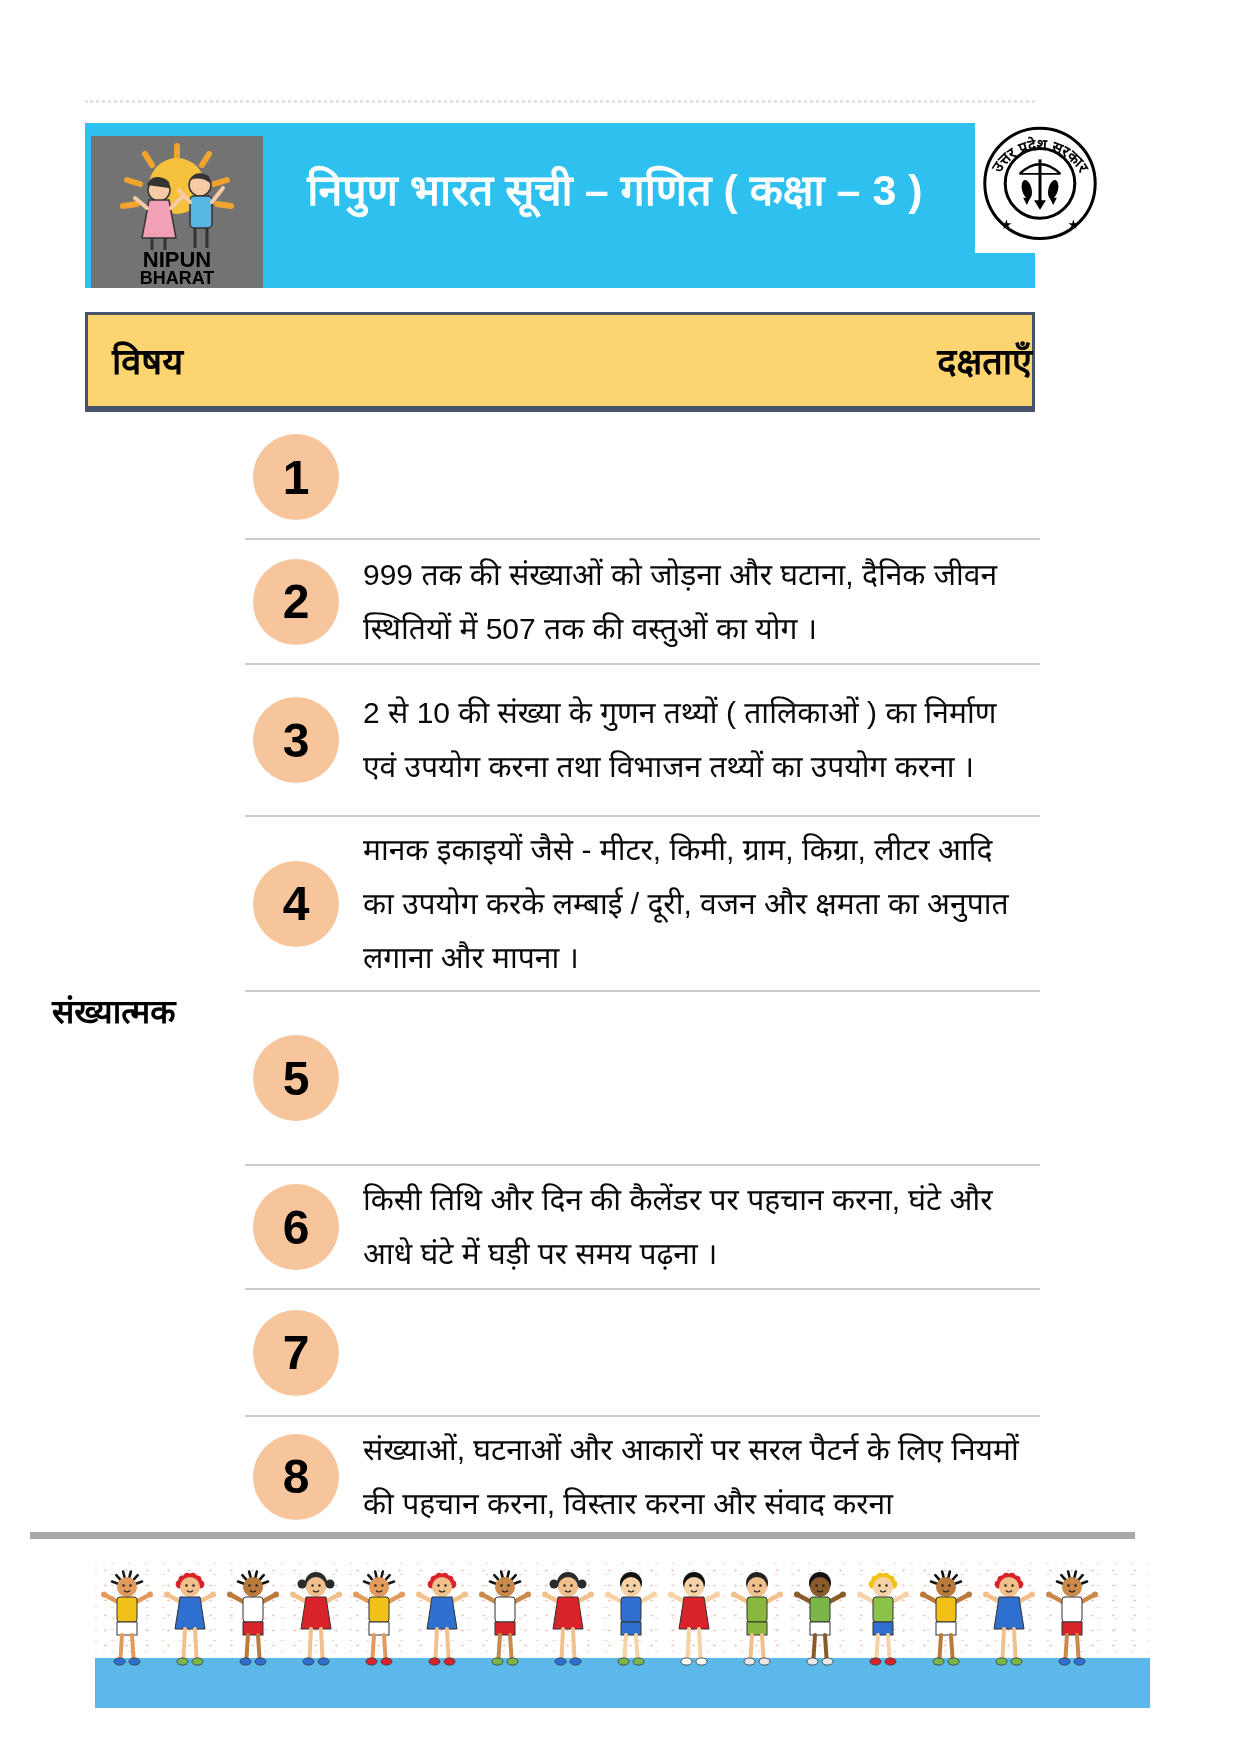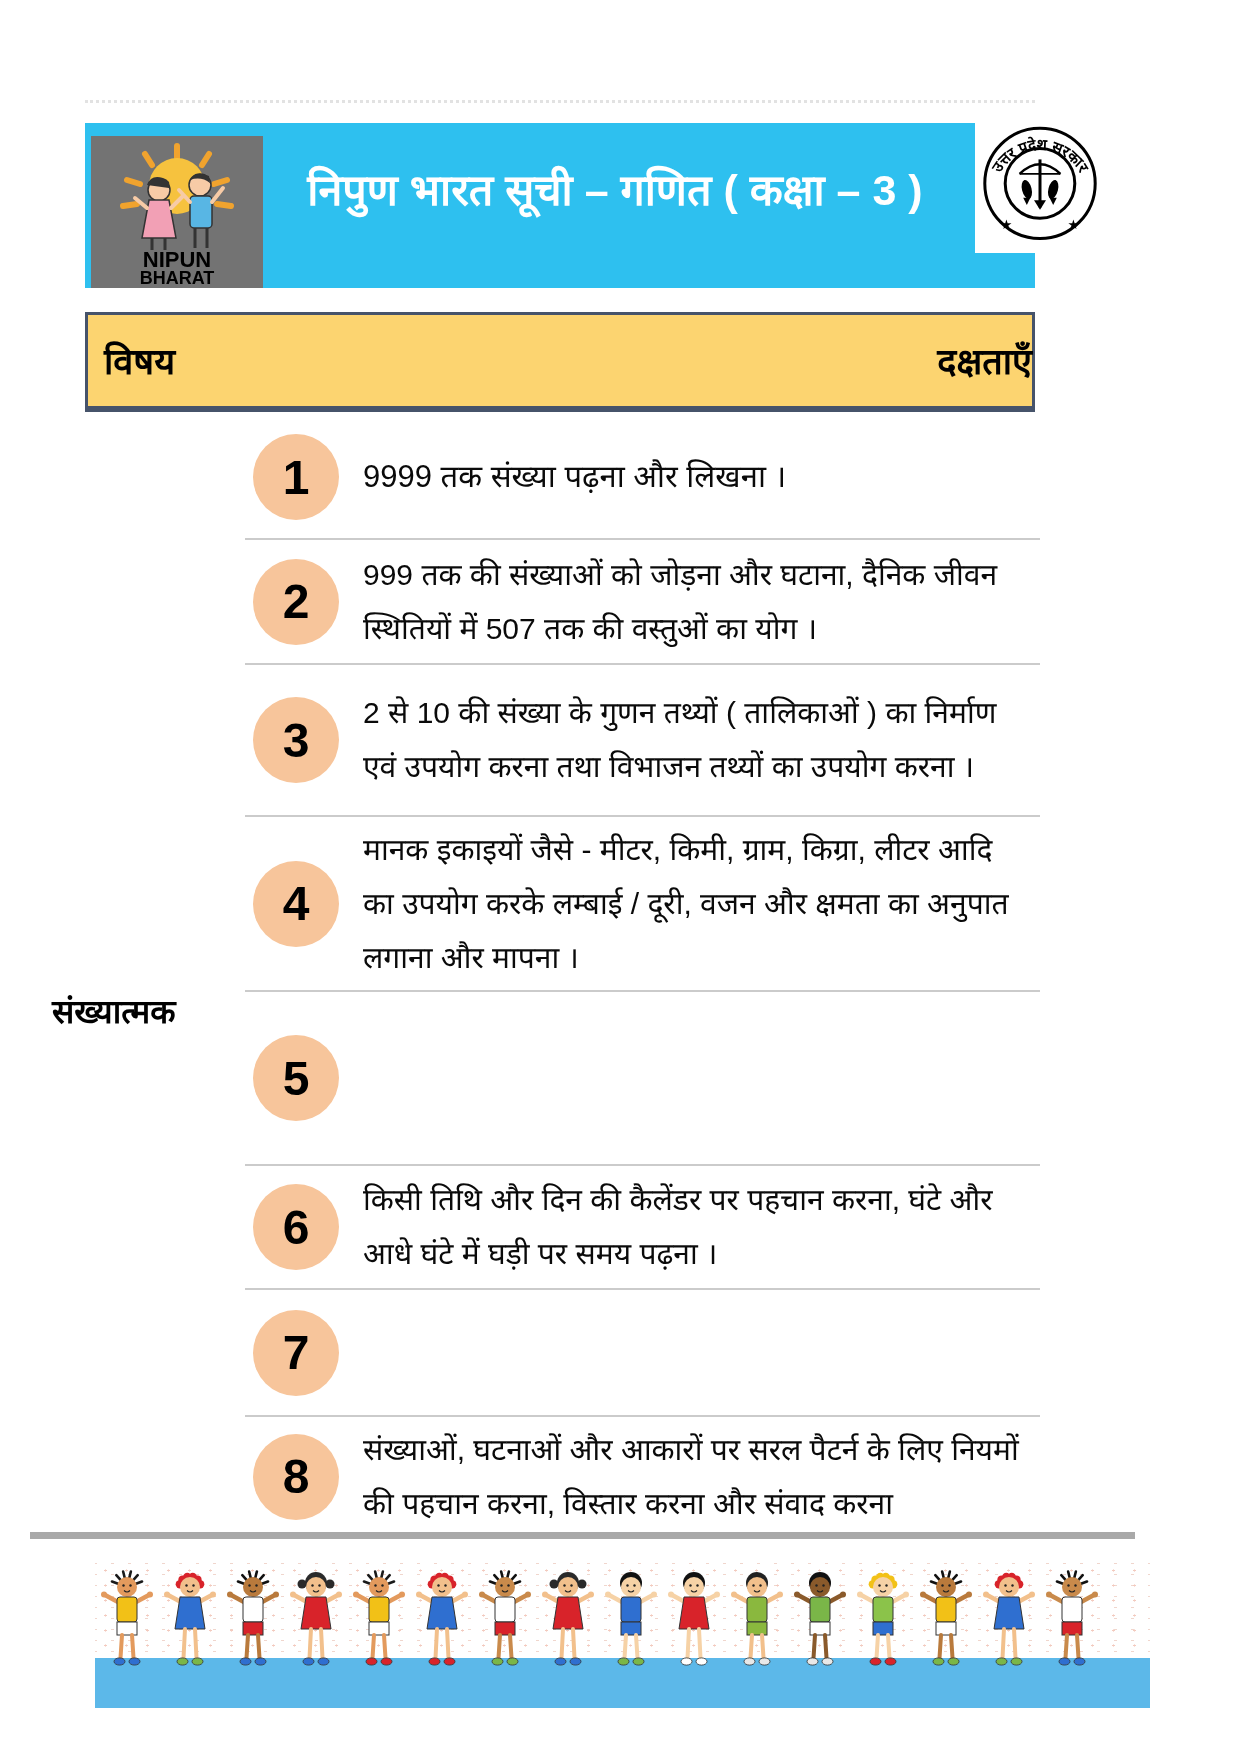--- a/index.html
+++ b/index.html
@@ -15,21 +15,21 @@
                 justify-content:center;color:#ffffff;font-size:43px;font-weight:700;white-space:nowrap;}
   .logo-card{position:absolute;left:6px;top:13px;width:172px;height:152px;background:#737373;
              display:flex;align-items:center;justify-content:center;}
   .emblem-card{position:absolute;left:975px;top:115px;width:130px;height:138px;background:#ffffff;
                display:flex;align-items:center;justify-content:center;}
 
   
   .colhead{position:absolute;left:85px;top:312px;width:950px;height:100px;background:#fcd470;
            border:3px solid #46536a;border-bottom-width:6px;box-sizing:border-box;
            display:flex;align-items:center;font-weight:700;font-size:36px;color:#000;}
-  .colhead .subject-col{width:155px;padding-left:16px;}
+  .colhead .subject-col{width:155px;padding-left:24px;}
   .colhead .comp-col{flex:1;text-align:right;}
 
   
   .rows{position:absolute;left:245px;top:416px;width:795px;}
   .row{position:relative;box-sizing:border-box;display:flex;align-items:center;}
   .row.sep{border-top:2px solid #cbcbcb;}
   .r1{height:122px;} .r2{height:125px;} .r3{height:152px;} .r4{height:175px;}
   .r5{height:174px;} .r6{height:124px;} .r7{height:127px;} .r8{height:121px;}
   .num-circle{position:absolute;left:8px;top:50%;transform:translateY(-50%);width:86px;height:86px;
               border-radius:50%;background:#f7c59b;display:flex;align-items:center;justify-content:center;
@@ -122,21 +122,20 @@
   <div class="colhead">
     <div class="subject-col">विषय</div>
     <div class="comp-col">दक्षताएँ</div>
   </div>
 
   <div class="subject-label">संख्यात्मक</div>
 
   <div class="rows">
     <div class="row r1">
       <div class="num-circle">1</div>
-      <div class="row-text">9999 तक संख्या पढ़ना और लिखना ।</div>
     </div>
     <div class="row r2 sep">
       <div class="num-circle">2</div>
       <div class="row-text">999 तक की संख्याओं को जोड़ना और घटाना, दैनिक जीवन स्थितियों में 507 तक की वस्तुओं का योग ।</div>
     </div>
     <div class="row r3 sep">
       <div class="num-circle">3</div>
       <div class="row-text">2 से 10 की संख्या के गुणन तथ्यों ( तालिकाओं ) का निर्माण एवं उपयोग करना तथा विभाजन तथ्यों का उपयोग करना ।</div>
     </div>
     <div class="row r4 sep">

